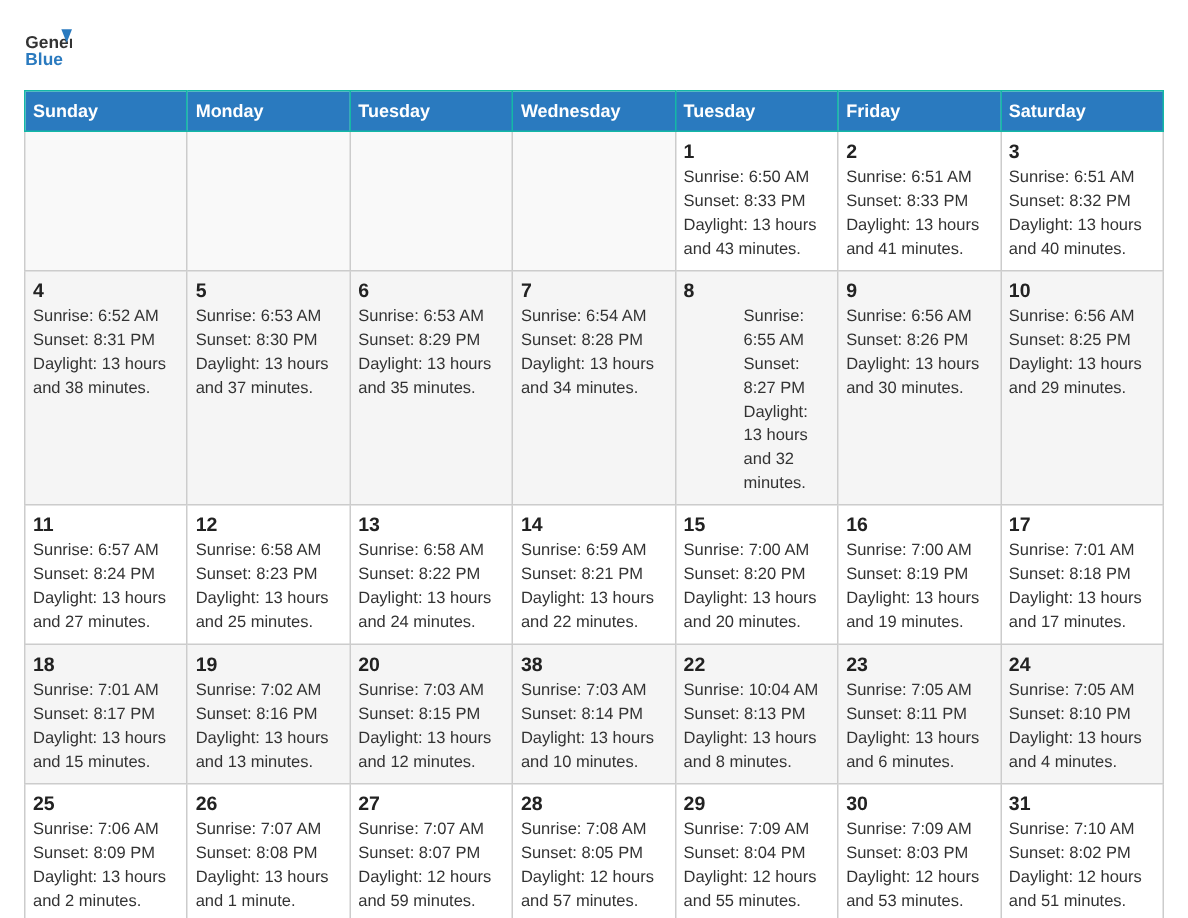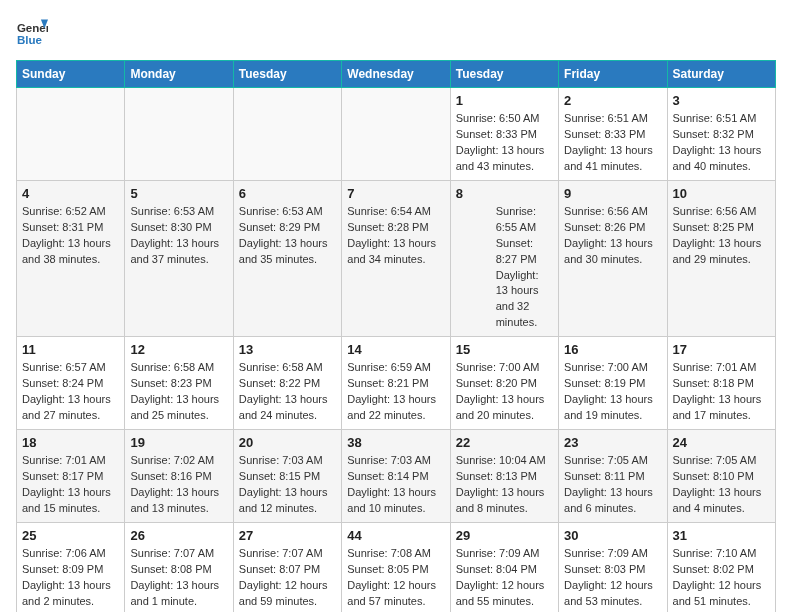--- a/index.html
+++ b/index.html
@@ -311,21 +311,21 @@
 and 1 minute.</div>
         </td>
         <td>
           <span class="day-num">27</span>
           <div class="day-detail" style="white-space: pre-line;">Sunrise: 7:07 AM
 Sunset: 8:07 PM
 Daylight: 12 hours
 and 59 minutes.</div>
         </td>
         <td>
-          <span class="day-num">44</span>
+          <span class="day-num">28</span>
           <div class="day-detail" style="white-space: pre-line;">Sunrise: 7:08 AM
 Sunset: 8:05 PM
 Daylight: 12 hours
 and 57 minutes.</div>
         </td>
         <td>
           <span class="day-num">29</span>
           <div class="day-detail" style="white-space: pre-line;">Sunrise: 7:09 AM
 Sunset: 8:04 PM
 Daylight: 12 hours

